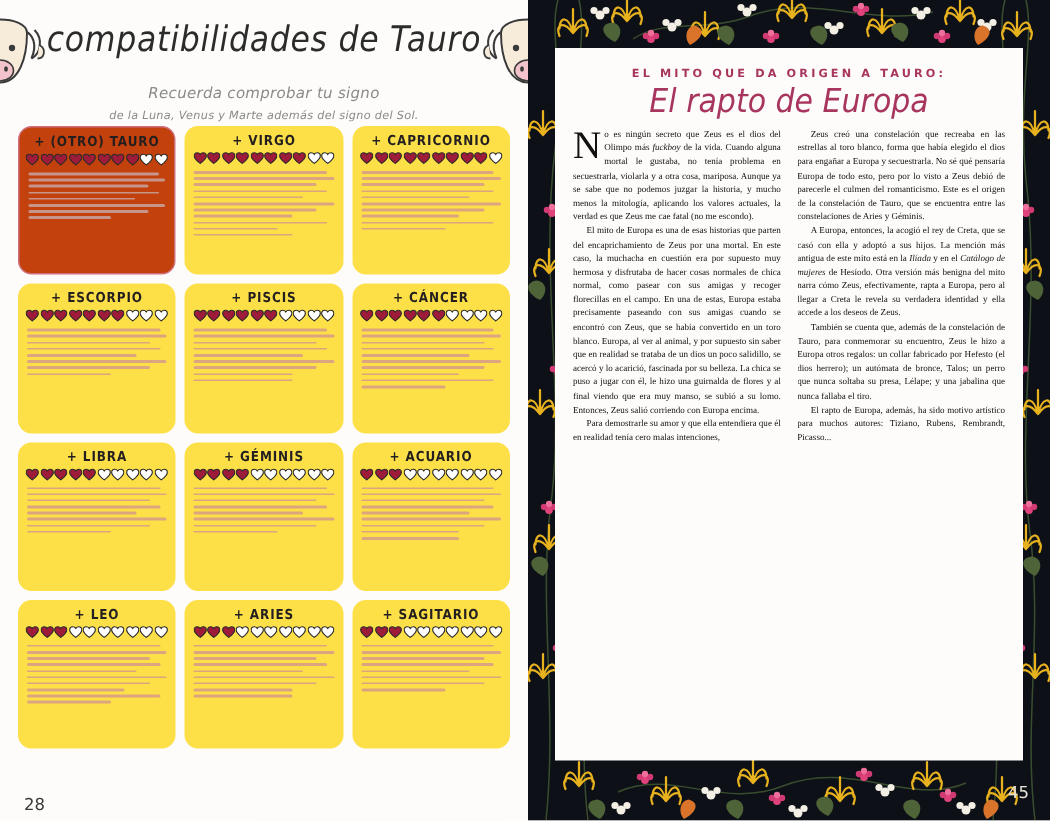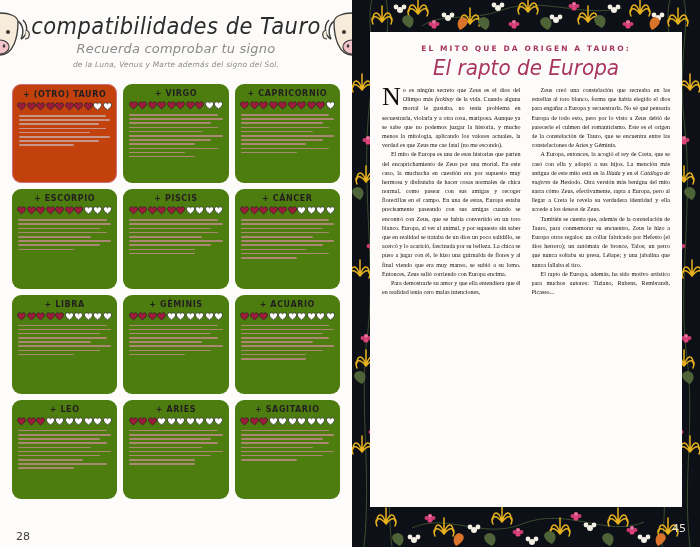--- a/index.html
+++ b/index.html
@@ -31,37 +31,37 @@
     font-style: italic;
     color: #2b2b2b;
     letter-spacing: .5px;
     white-space: nowrap;
     transform: scaleY(1.12);
   }
   .subtitle-1, .subtitle-2 {
     font-family: "DejaVu Sans", sans-serif;
     font-style: italic;
     color: #8a8a8a;
-    font-size: 13px;
+    font-size: 10px;
     letter-spacing: .2px;
-    margin-top: 3px;
+    margin-top: 19px;
     white-space: nowrap;
   }
   .subtitle-2 { font-size: 7.5px; margin-top: 4px; }
 
   .grid {
     flex: 1 1 auto;
     display: grid;
     grid-template-columns: repeat(3, 1fr);
     grid-template-rows: repeat(4, 1fr);
     gap: 6px 6px;
     padding: 2px 2px 0 2px;
   }
   .card {
-    background: #4d7c0f;
+    background: #fde047;
     border-radius: 9px;
     padding: 5px 6px 4px 6px;
     overflow: hidden;
     display: flex; flex-direction: column;
     align-items: center;
   }
   .card.first {
     background: #c2410c;
     border: 1.4px solid #cf6f7e;
   }

